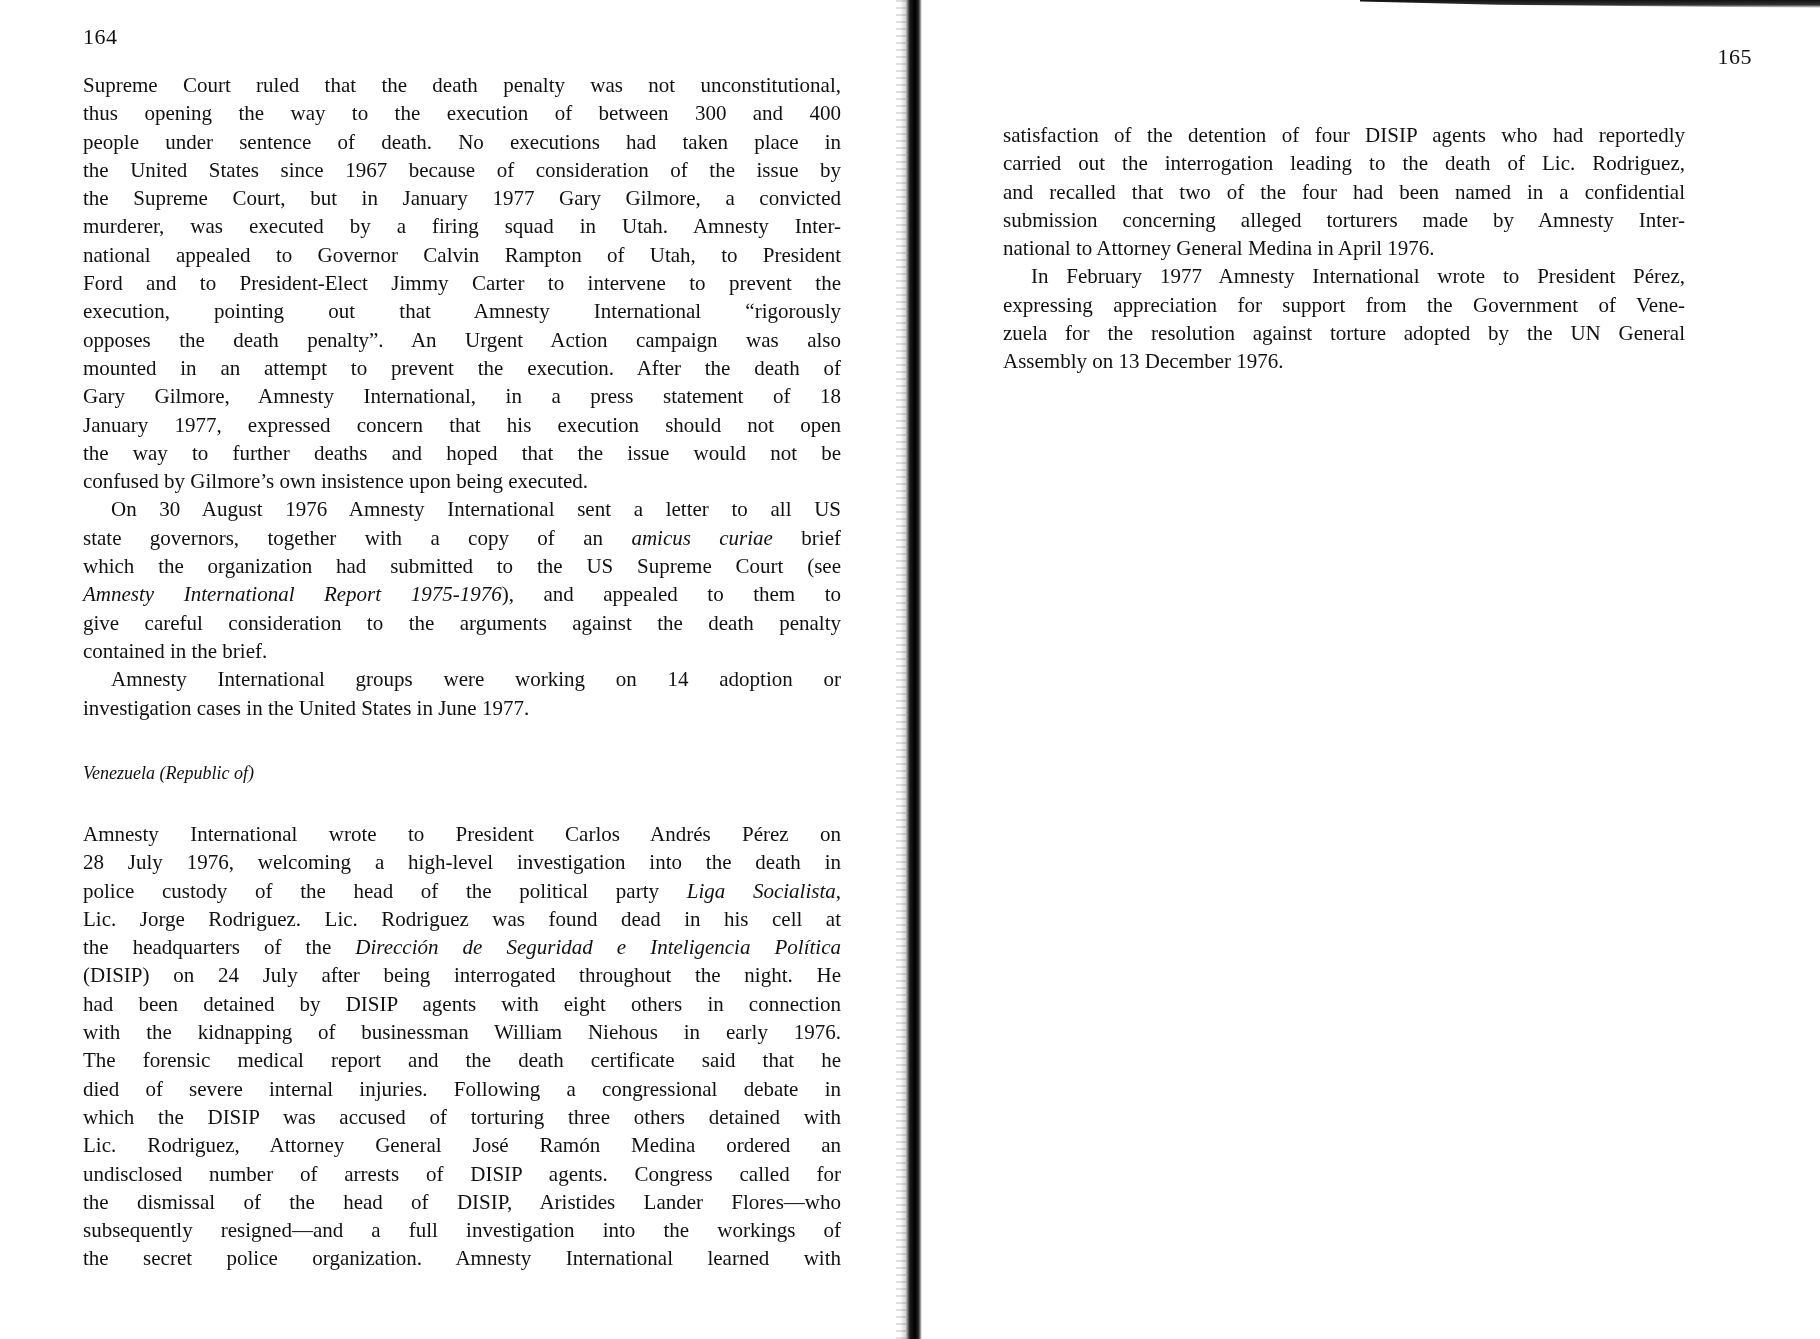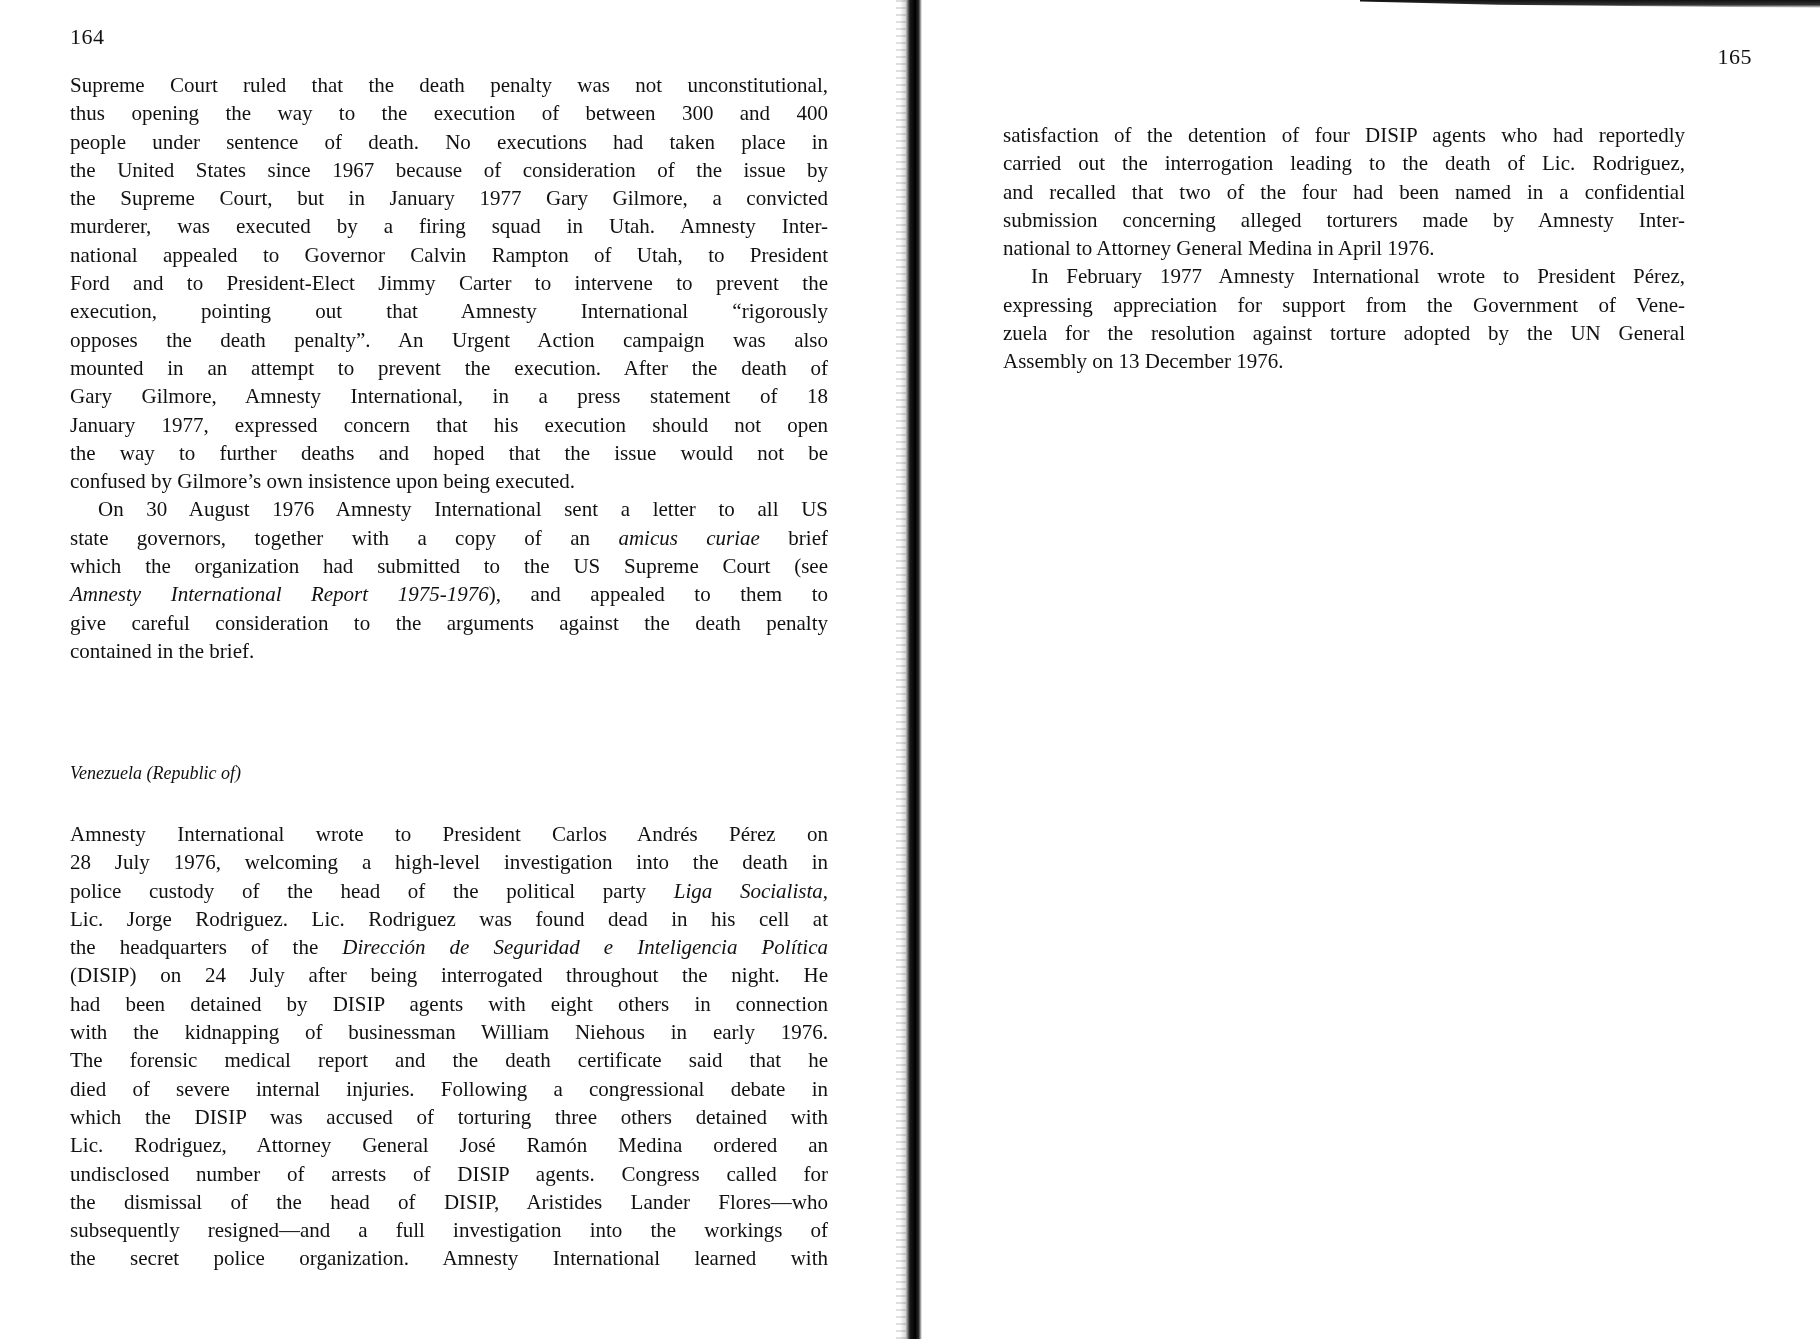--- a/index.html
+++ b/index.html
@@ -1,19 +1,19 @@
 <!DOCTYPE html>
 <html><head>
 <meta charset="utf-8">
 <style>
   html, body { margin:0; padding:0; }
   body { width:1820px; height:1339px; background:#ffffff; position:relative; overflow:hidden;
          font-family:"Liberation Serif","DejaVu Serif",serif; color:#111; }
   .page { position:absolute; top:0; height:1339px; }
-  #left-page { left:0; width:900px; }
+  #left-page { left:13px; width:900px; }
   #right-page { left:925px; width:895px; }
   .pnum { position:absolute; font-size:22px; letter-spacing:0.5px; }
   #pnum-left { left:70px; top:24px; }
   #pnum-right { right:68px; top:44px; }
   .col { position:absolute; font-size:21px; line-height:28.3px; text-align:justify;
          text-align-last:auto; }
   #left-col { left:70px; top:71px; width:758px; }
   #left-col-2 { left:70px; top:820px; width:758px; }
   #right-col { left:78px; top:73px; width:682px;margin-top:48px; }
   .col p { margin:0; }
@@ -53,20 +53,24 @@
         <span class="ln last">confused by Gilmore’s own insistence upon being executed.</span>
       </p>
       <p>
         <span class="ln" style="text-indent: 28px;">On 30 August 1976 Amnesty International sent a letter to all US</span>
         <span class="ln">state governors, together with a copy of an <em>amicus curiae</em> brief</span>
         <span class="ln">which the organization had submitted to the US Supreme Court (see</span>
         <span class="ln"><em>Amnesty International Report 1975-1976</em>), and appealed to them to</span>
         <span class="ln">give careful consideration to the arguments against the death penalty</span>
         <span class="ln last">contained in the brief.</span>
       </p>
+      <p>
+        <span class="ln" style="text-indent: 28px;">Amnesty International groups were working on 14 adoption or</span>
+        <span class="ln last">investigation cases in the United States in June 1977.</span>
+      </p>
     </div>
   <div class="heading">Venezuela (Republic of)</div>
   <div class="col" id="left-col-2">
       <p>
         <span class="ln">Amnesty International wrote to President Carlos Andrés Pérez on</span>
         <span class="ln">28 July 1976, welcoming a high-level investigation into the death in</span>
         <span class="ln">police custody of the head of the political party <em>Liga Socialista</em>,</span>
         <span class="ln">Lic. Jorge Rodriguez. Lic. Rodriguez was found dead in his cell at</span>
         <span class="ln">the headquarters of the <em>Dirección de Seguridad e Inteligencia Política</em></span>
         <span class="ln">(DISIP) on 24 July after being interrogated throughout the night. He</span>

